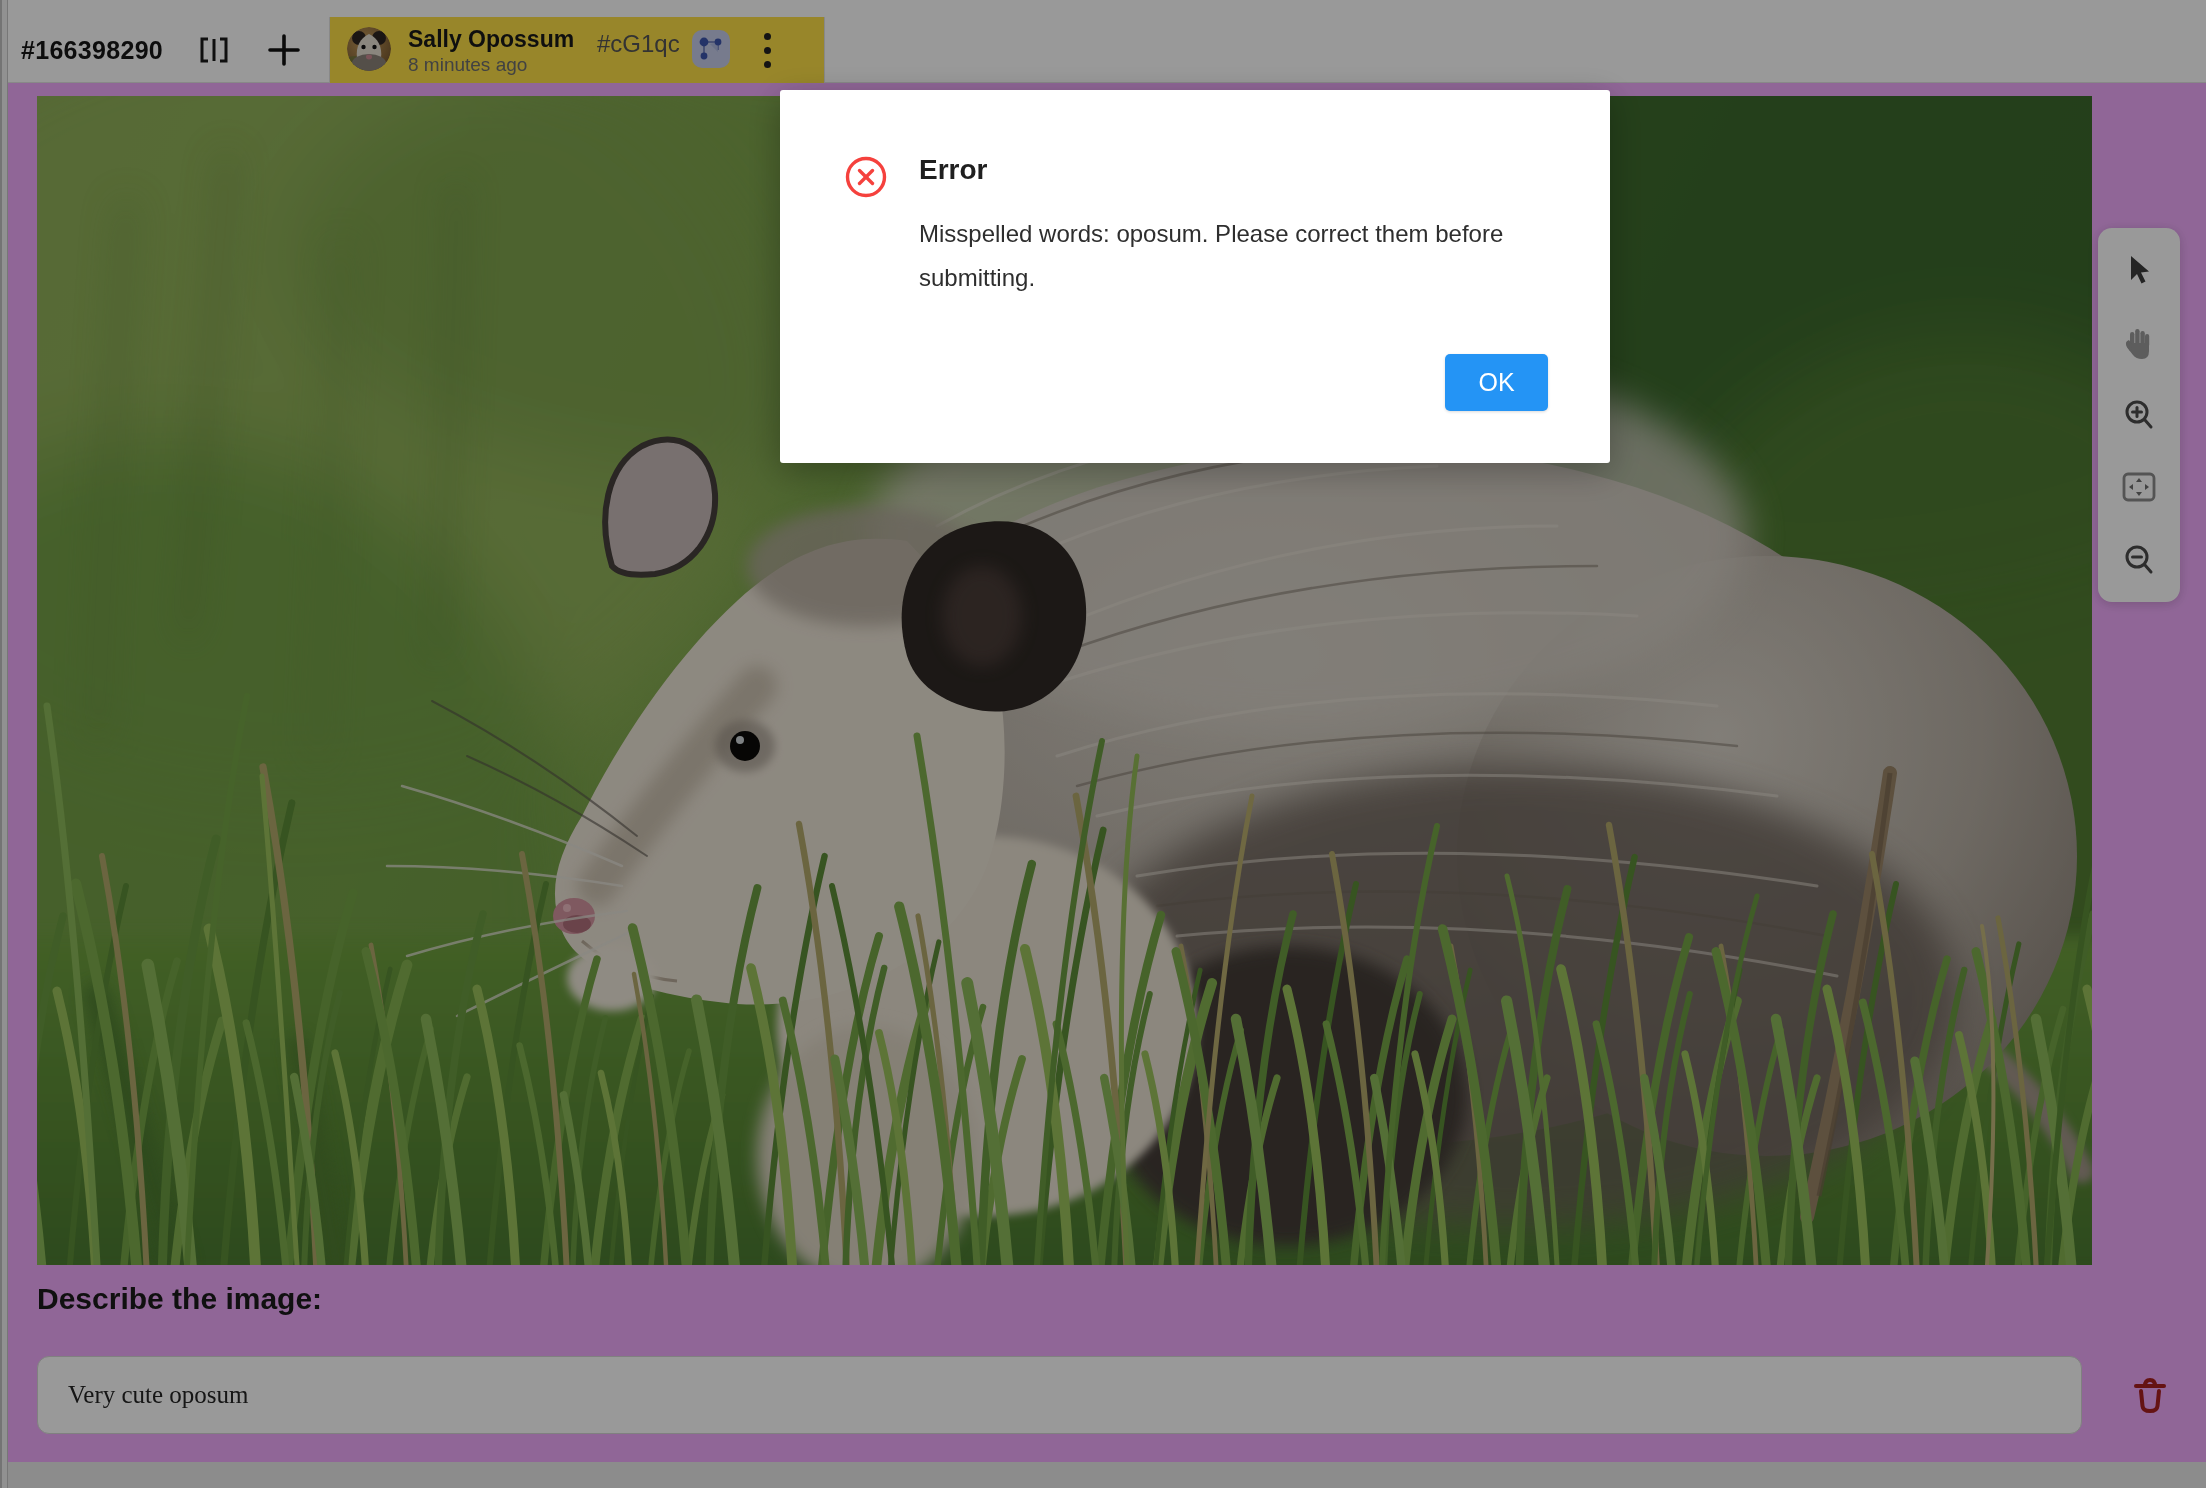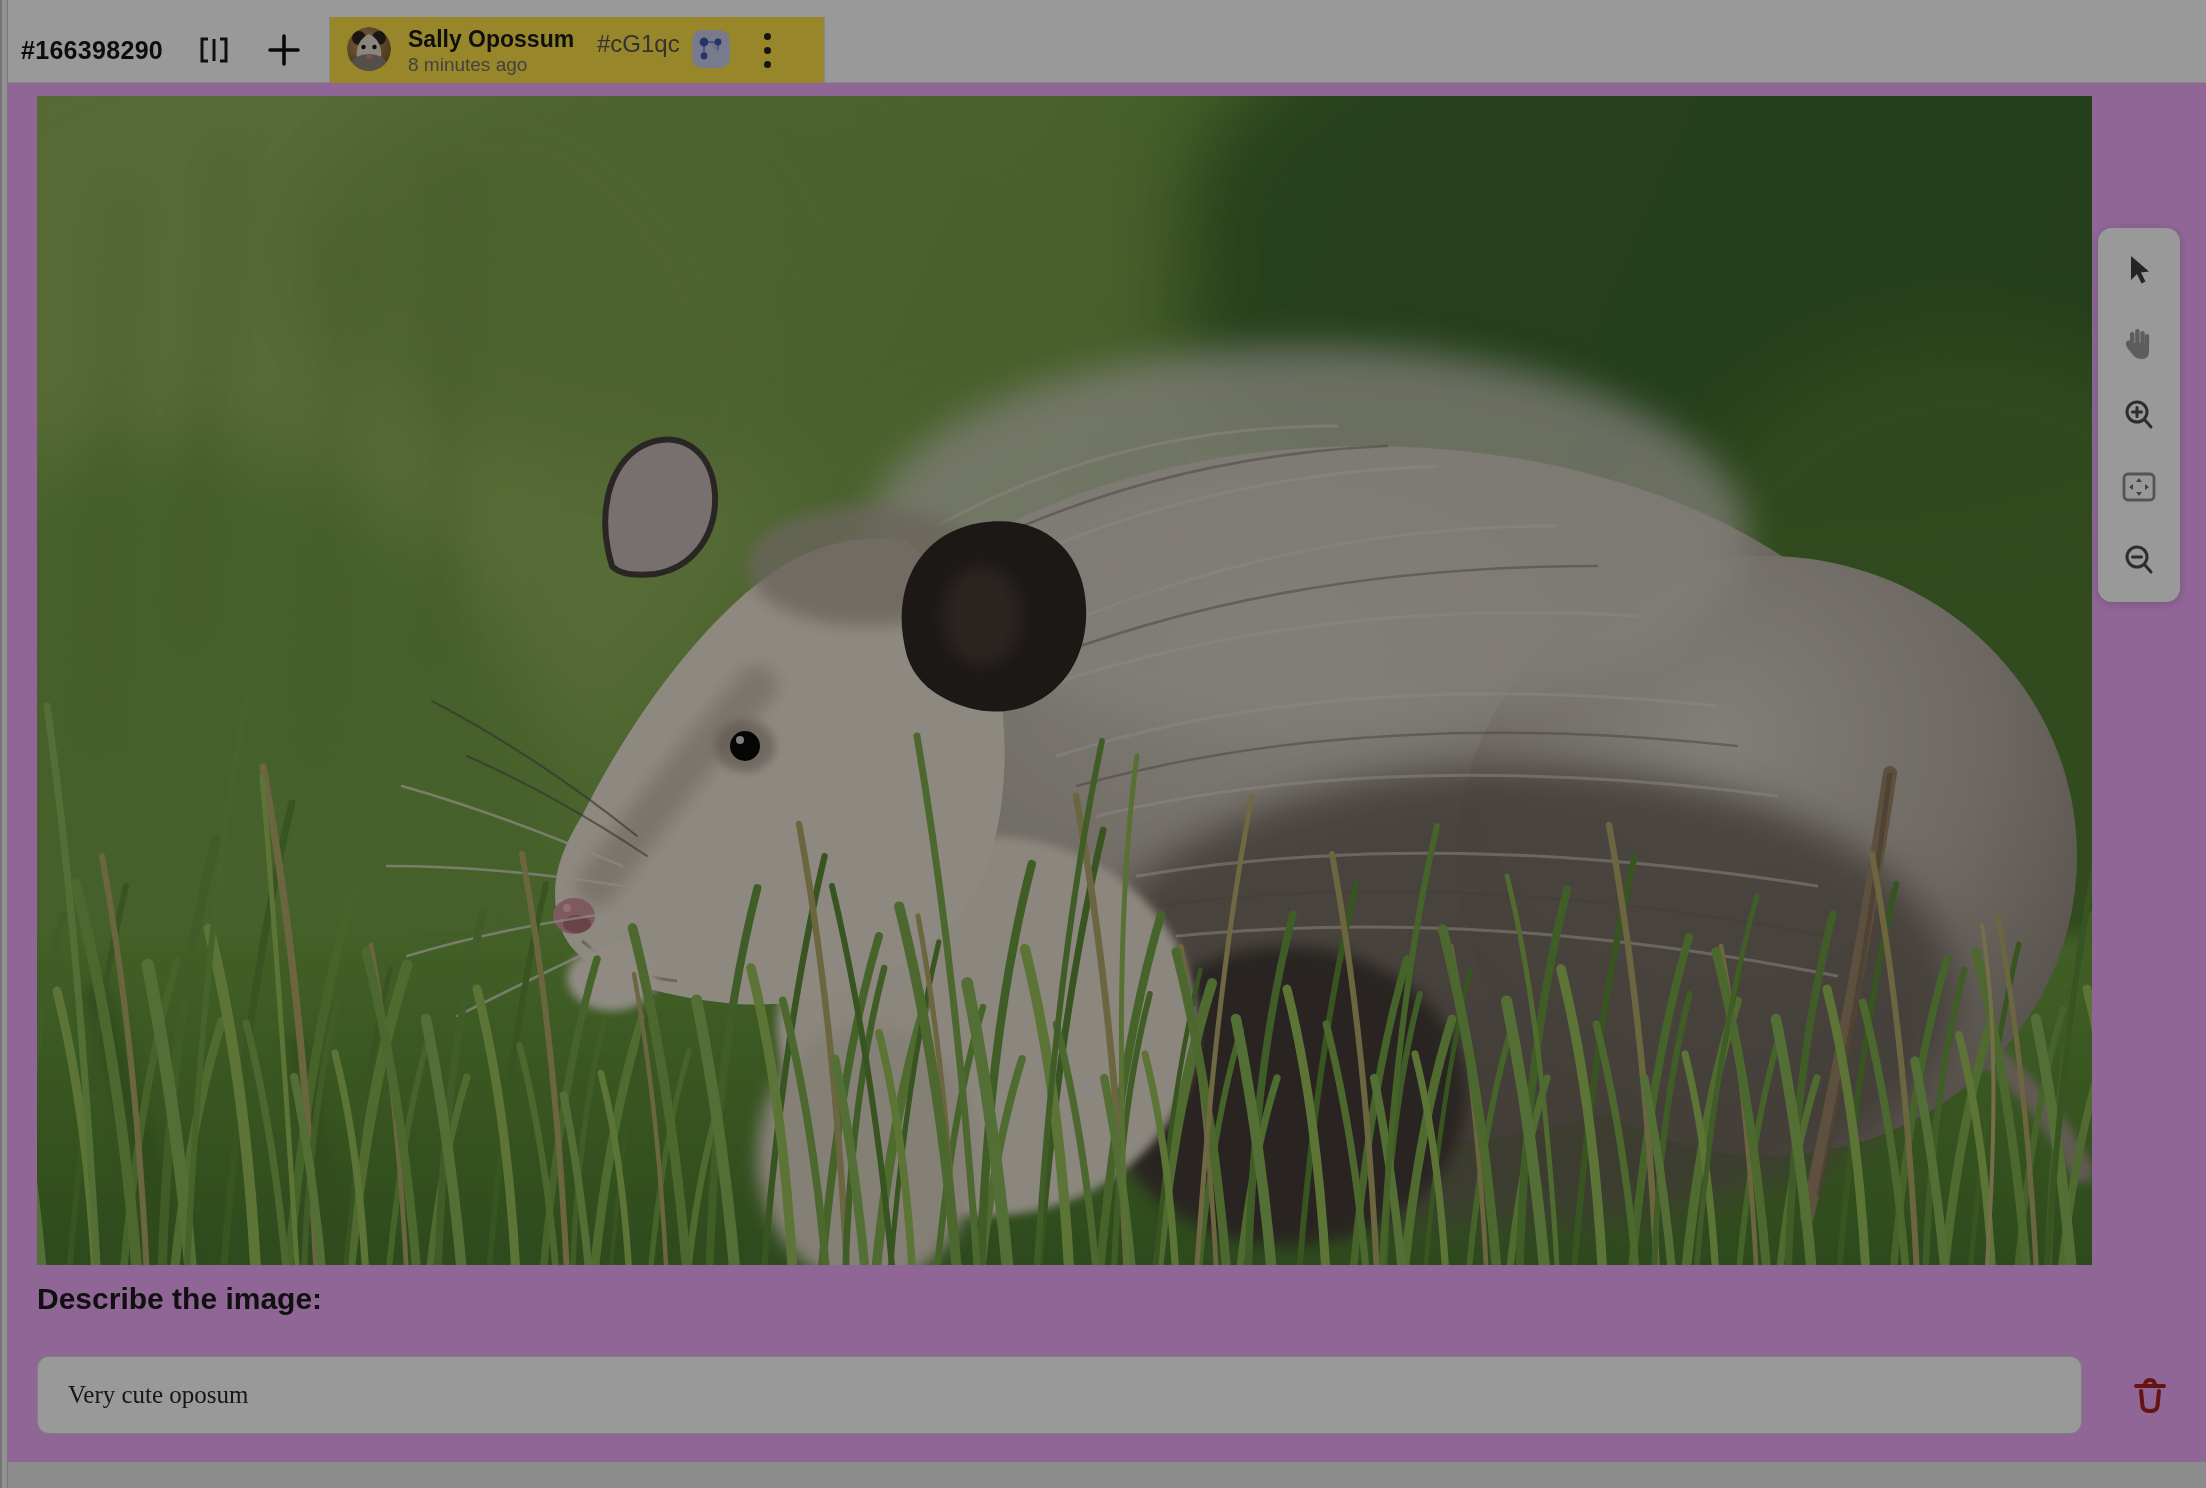--- a/index.html
+++ b/index.html
@@ -362,14 +362,28 @@
           <circle cx="15" cy="14" r="10"></circle>
           <path d="M22.5 21.5 L29 29"></path>
           <path d="M10.5 14 H19.5"></path>
         </g>
       </svg>
     </button>
   </div>
 
   <div class="overlay"></div>
 
+  <div class="modal">
+    <span class="modal-icon">
+      <svg width="42" height="42" viewBox="0 0 42 42">
+        <circle cx="21" cy="21" r="18.5" fill="none" stroke="#f5413d" stroke-width="3.4"></circle>
+        <g stroke="#f5413d" stroke-width="3.4" stroke-linecap="round">
+          <path d="M14.5 14.5 L27.5 27.5"></path>
+            <path d="M27.5 14.5 L14.5 27.5"></path>
+        </g>
+      </svg>
+    </span>
+    <div class="modal-title">Error</div>
+    <div class="modal-msg">Misspelled words: oposum. Please correct them before submitting.</div>
+    <button class="ok-btn">OK</button>
+  </div>
 
 </div>
 
 </body></html>

